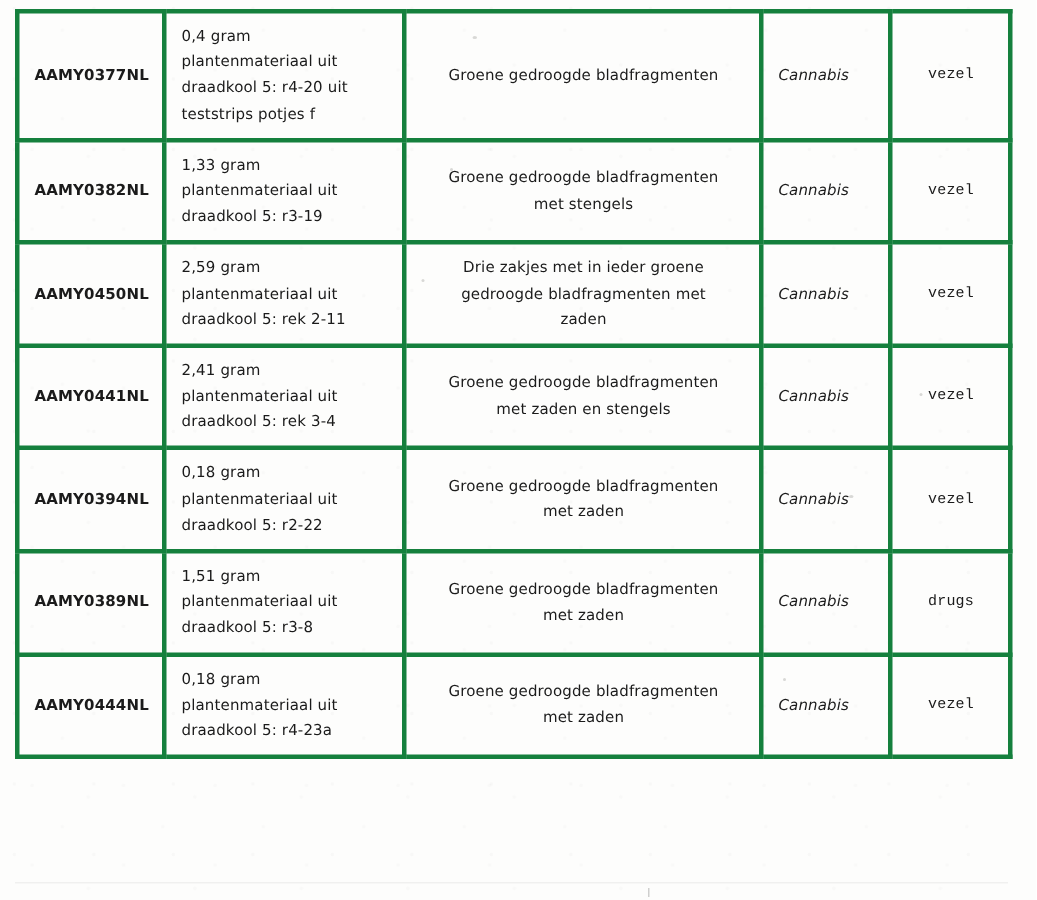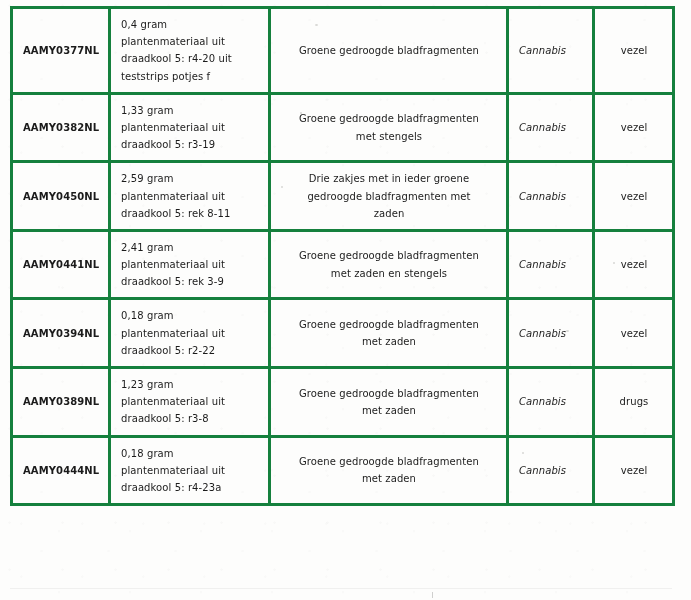--- a/index.html
+++ b/index.html
@@ -56,21 +56,21 @@
 
   td.code {
     font-weight: bold;
     font-size: 11px;
     text-align: left;
     letter-spacing: 0.005em;
   }
   td.desc   { text-align: left; }
   td.obs    { text-align: center; }
   td.genus  { font-style: italic; text-align: left; padding-left: 14px; }
-  td.class  { text-align: center; }
+  td.class  { text-align: center; font-family: Liberation Mono, monospace; }
 
   .line { display: block; white-space: nowrap; }
   .obs .line { white-space: normal; }
 
   
   tr.clipped td { padding-bottom: 3px; }
 
   
   .speck {
     position: absolute;
@@ -160,21 +160,21 @@
       </td>
     </tr>
 
     <tr>
       <td class="code">
         <span class="line">AAMY0450NL</span>
       </td>
       <td class="desc">
         <span class="line">2,59 gram</span>
         <span class="line">plantenmateriaal uit</span>
-        <span class="line">draadkool 5: rek 8-11</span>
+        <span class="line">draadkool 5: rek 2-11</span>
       </td>
       <td class="obs">
         <span class="line">Drie zakjes met in ieder groene</span>
         <span class="line">gedroogde bladfragmenten met</span>
         <span class="line">zaden</span>
       </td>
       <td class="genus">
         <span class="line">Cannabis</span>
       </td>
       <td class="class">
@@ -182,21 +182,21 @@
       </td>
     </tr>
 
     <tr>
       <td class="code">
         <span class="line">AAMY0441NL</span>
       </td>
       <td class="desc">
         <span class="line">2,41 gram</span>
         <span class="line">plantenmateriaal uit</span>
-        <span class="line">draadkool 5: rek 3-9</span>
+        <span class="line">draadkool 5: rek 3-4</span>
       </td>
       <td class="obs">
         <span class="line">Groene gedroogde bladfragmenten</span>
         <span class="line">met zaden en stengels</span>
       </td>
       <td class="genus">
         <span class="line">Cannabis</span>
       </td>
       <td class="class">
         <span class="line">vezel</span>
@@ -222,21 +222,21 @@
       <td class="class">
         <span class="line">vezel</span>
       </td>
     </tr>
 
     <tr>
       <td class="code">
         <span class="line">AAMY0389NL</span>
       </td>
       <td class="desc">
-        <span class="line">1,23 gram</span>
+        <span class="line">1,51 gram</span>
         <span class="line">plantenmateriaal uit</span>
         <span class="line">draadkool 5: r3-8</span>
       </td>
       <td class="obs">
         <span class="line">Groene gedroogde bladfragmenten</span>
         <span class="line">met zaden</span>
       </td>
       <td class="genus">
         <span class="line">Cannabis</span>
       </td>

